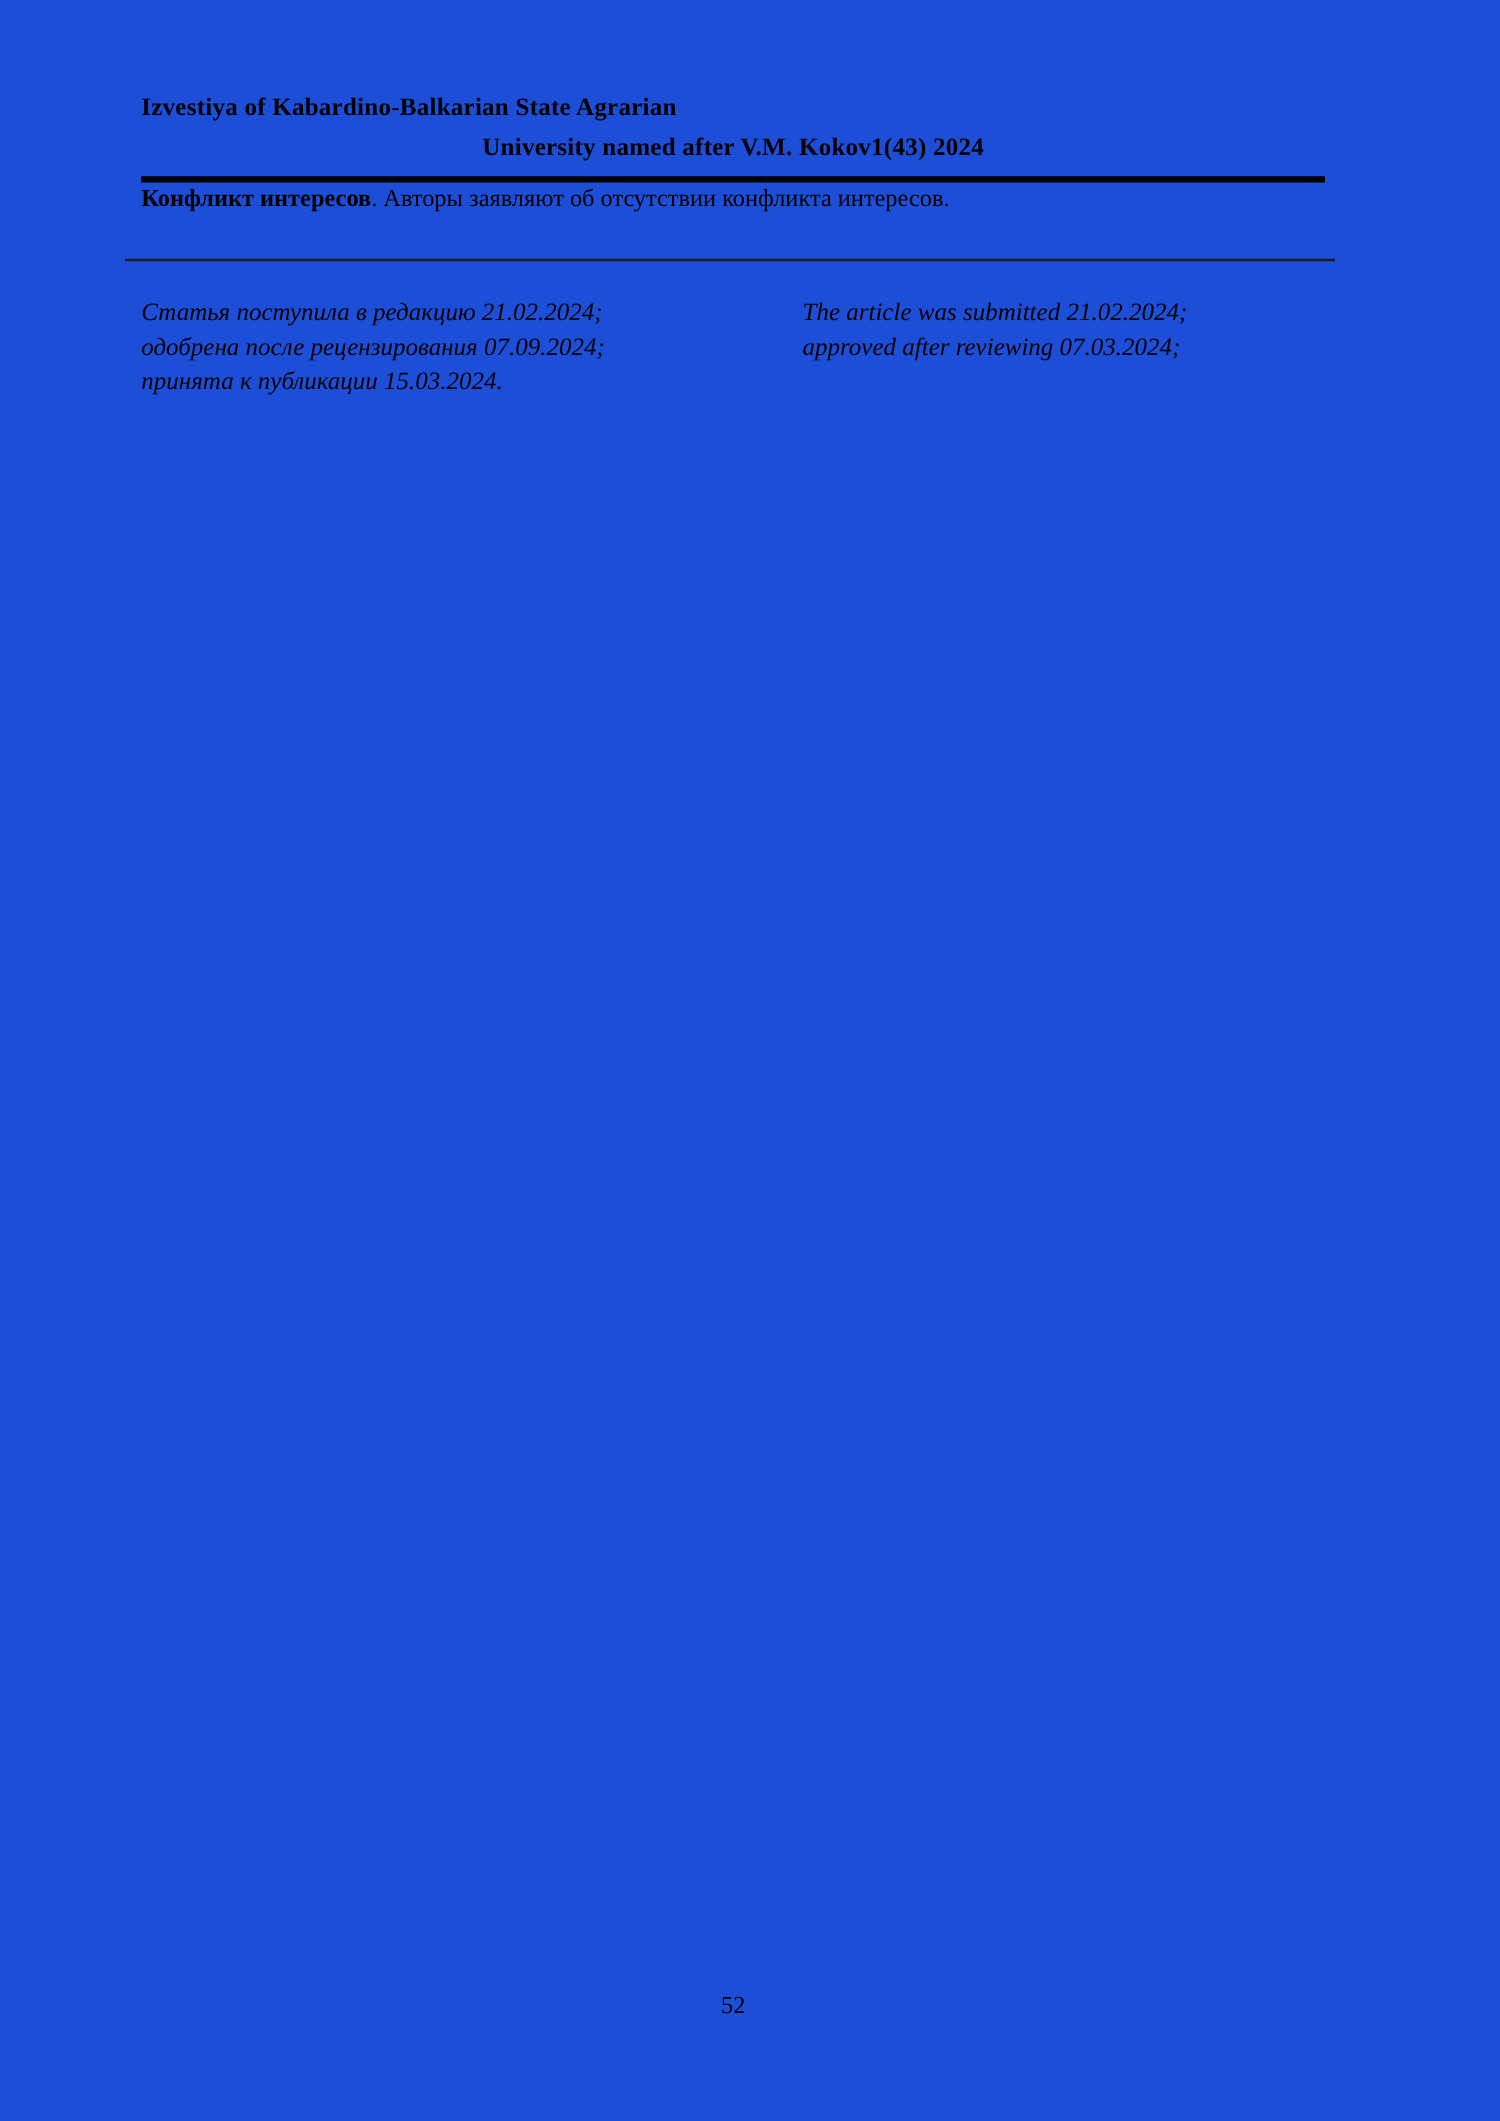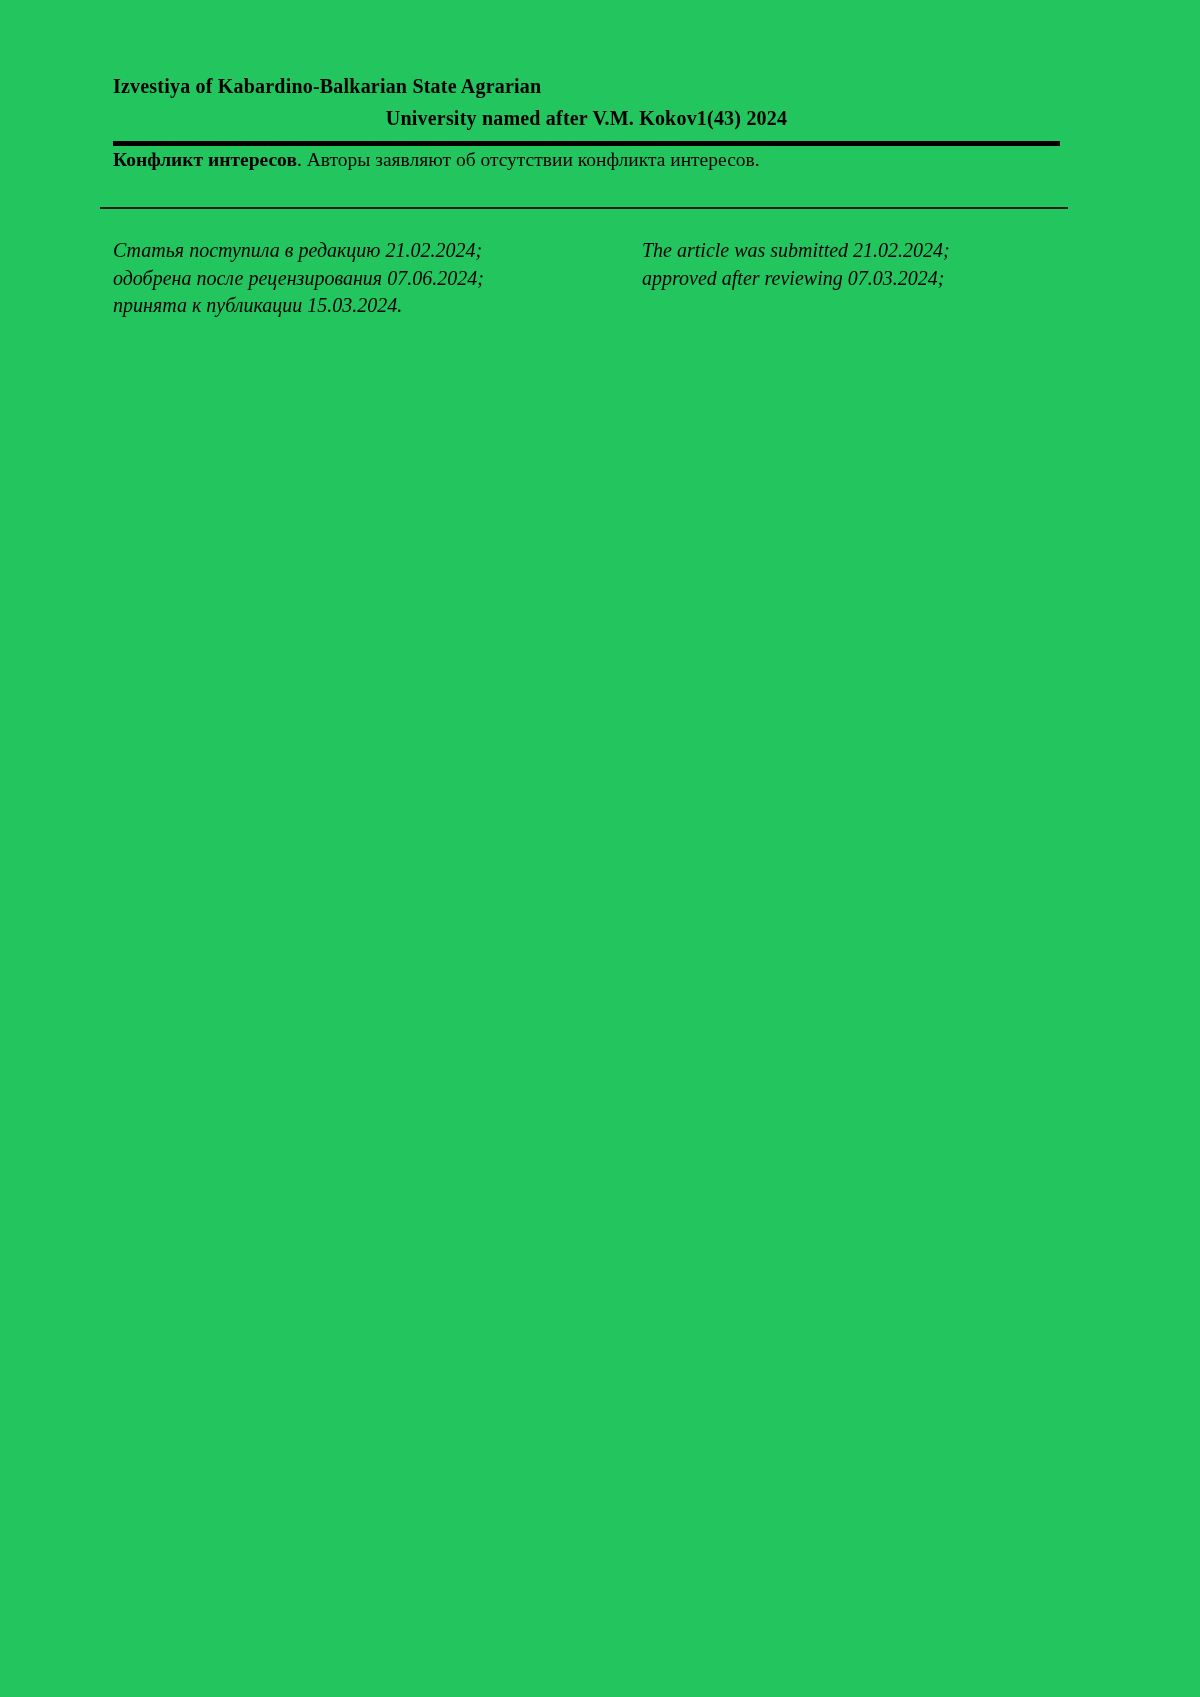--- a/index.html
+++ b/index.html
@@ -1,21 +1,21 @@
 <!DOCTYPE html>
 <html><head>
 <meta charset="utf-8">
 <style>
   * { margin: 0; padding: 0; box-sizing: border-box; }
   html, body { background: #888; }
   .sheet {
     position: relative;
     width: 1200px;
     height: 1697px;
-    background: #22c55e;
+    background: #1d4ed8;
     margin: 0 auto;
     font-family: "Liberation Serif", "DejaVu Serif", serif;
     color: #000;
     overflow: hidden;
   }
   .content {
     position: absolute;
     left: 113px;
     top: 0;
     width: 947px;
@@ -98,24 +98,27 @@
     <main>
 
       <p class="para para-2"><span class="lead">Конфликт интересов</span><span>. Авторы заявляют об отсутствии конфликта интересов.</span></p>
 
 
       <div class="thin-rule"></div>
 
       <section class="dates">
         <div class="dates-col-ru">
           <div>Статья поступила в редакцию 21.02.2024;</div>
-          <div>одобрена после рецензирования 07.06.2024;</div>
+          <div>одобрена после рецензирования 07.09.2024;</div>
           <div>принята к публикации 15.03.2024.</div>
         </div>
         <div class="dates-col-en">
           <div>The article was submitted 21.02.2024;</div>
           <div>approved after reviewing 07.03.2024;</div>
         </div>
       </section>
     </main>
   </div>
 
+  <footer class="page-footer">
+    <span>52</span>
+  </footer>
 </div>
 
 </body></html>

